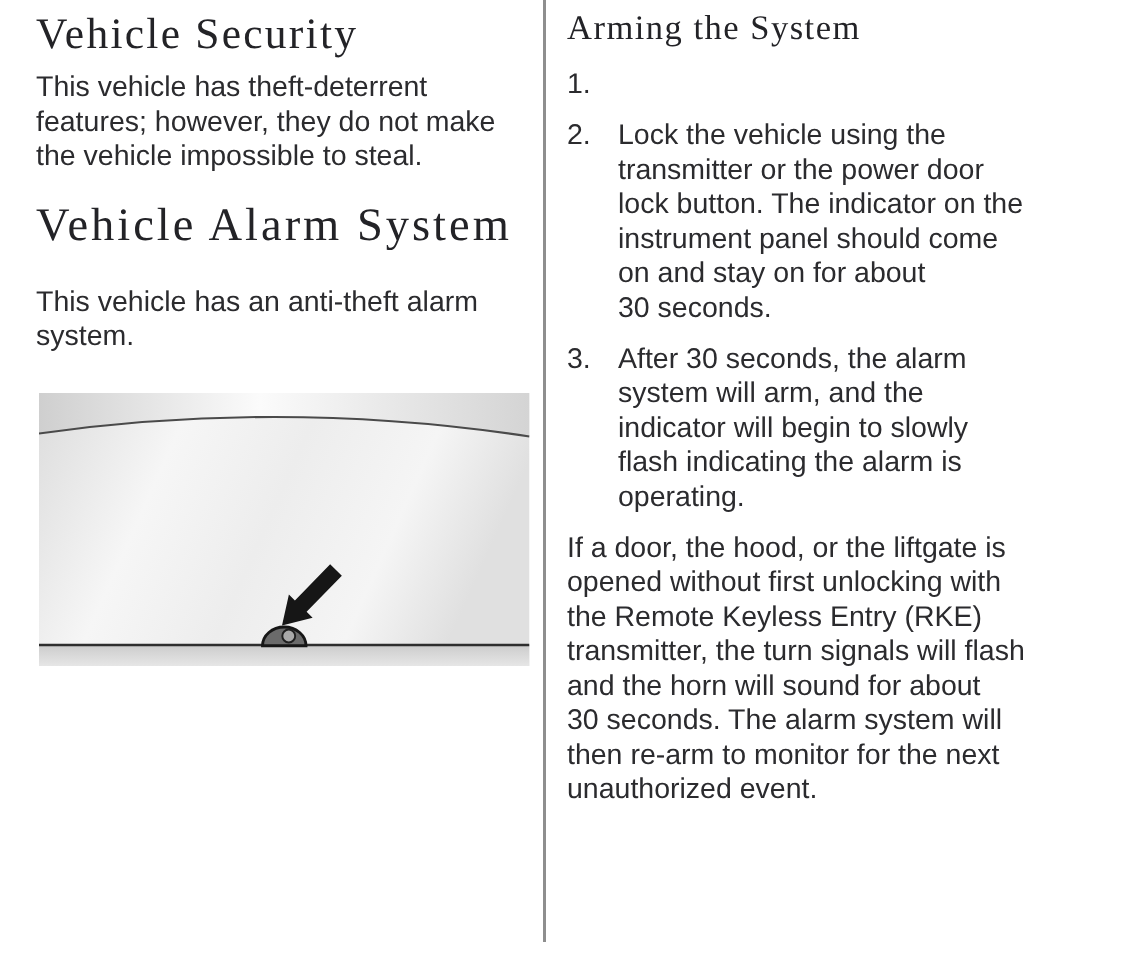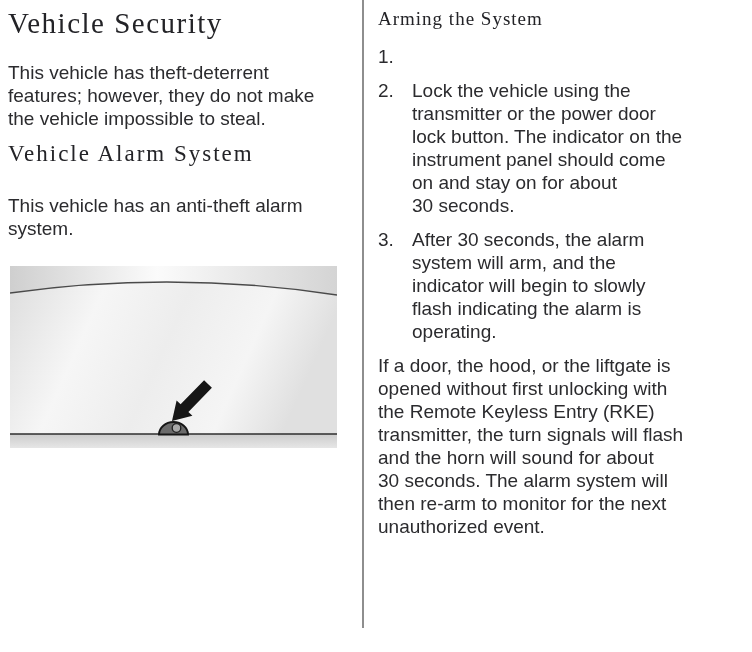--- a/index.html
+++ b/index.html
@@ -5,47 +5,47 @@
   html, body { margin: 0; padding: 0; }
   body {
     width: 752px; height: 652px;
     background: #ffffff;
     position: relative;
     font-family: "Liberation Sans", sans-serif;
     color: #2b2b2e;
     overflow: hidden;
   }
   .col { position: absolute; top: 0; }
-  .col-left  { left: 8px;  width: 340px; }
+  .col-left  { left: 24px;  width: 340px; }
   .col-right { left: 378px; width: 368px; }
 
   .divider {
     position: absolute;
     left: 362px; top: 0;
     width: 2px; height: 628px;
     background: #8e8e8e;
   }
 
   h1, h2, h3 {
     font-family: "Liberation Serif", "DejaVu Serif", serif;
     font-weight: normal;
     color: #232327;
     margin: 0;
   }
   h1 { font-size: 29px; line-height: 34px; letter-spacing: 1.5px; margin-top: 6px; }
-  h2 { font-size: 23px; line-height: 30px; letter-spacing: 2px;   margin-top: 9px; }
-  h3 { font-size: 19px; line-height: 28px; letter-spacing: 1px;   margin-top: 5px; }
+  h2 { font-size: 31px; line-height: 30px; letter-spacing: 2px;   margin-top: 19px; }
+  h3 { font-size: 23px; line-height: 28px; letter-spacing: 1px;   margin-top: 5px; }
 
   p, .step-text {
     font-size: 19px;
     line-height: 23px;
     margin: 0;
     white-space: pre-line;
   }
-  .p-intro   { margin-top: 21px; width: 332px; }
+  .p-intro   { margin-top: 7px; width: 332px; }
   .p-alarm   { margin-top: 25px; width: 332px; }
   .p-caption { margin-top: 18px; width: 332px; }
 
   figure.illustration {
     margin: 26px 0 0 2px;
     width: 327px; height: 182px;
     padding: 0;
   }
 
   .steps { margin-top: 12px; }

